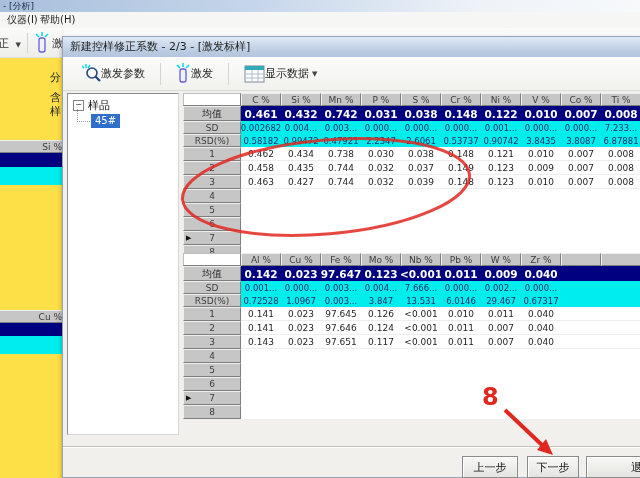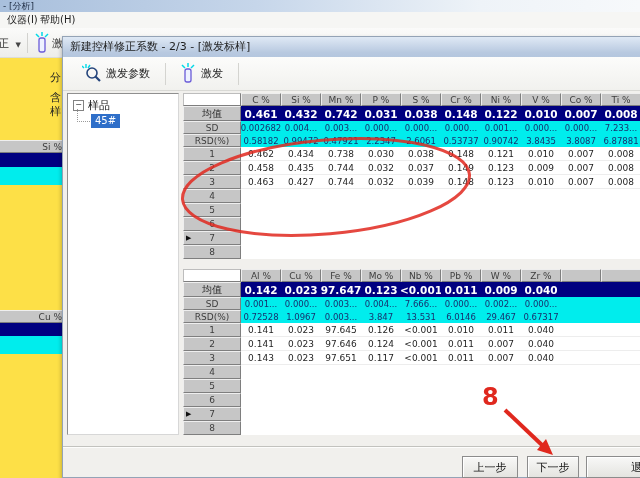--- a/index.html
+++ b/index.html
@@ -24,35 +24,35 @@
   .frag-cyan{left:0;width:66px;background:#00eded;}
 
   
   #dialog{left:62px;top:36px;width:578px;height:442px;background:#f1f0ed;
     border:1px solid #94a3b6;border-right:none;box-shadow:-1px 2px 4px rgba(0,0,0,.22);}
   #dlg-titlebar{left:0;top:0;width:578px;height:32px;
     background:linear-gradient(#dfe9f5,#b8c9e0 50%,#aabfd9);
     border-bottom:1px solid #93a6bf;font-size:11px;color:#1d1d1d;line-height:20px;padding-left:7px;}
   #dlg-toolbar{left:0;top:20px;width:578px;height:34px;background:linear-gradient(#fcfcfb,#f1f1ee);
     border-bottom:1px solid #d9d9d5;display:flex;align-items:center;padding-left:10px;}
-  .tb-btn{display:flex;align-items:center;gap:5px;padding:3px 8px;border:1px solid transparent;border-radius:2px;
+  .tb-btn{display:flex;align-items:center;padding:3px 8px;border:1px solid transparent;border-radius:2px;
     font-size:11px;color:#222;}
   .tb-sep{width:1px;height:22px;background:#d4d4d0;margin:0 6px;}
   .dd-arrow{font-size:7px;color:#444;margin-left:3px;}
 
   #tree-panel{left:4px;top:56px;width:112px;height:342px;background:#fff;
     border:1px solid #8f8f8f;border-right-color:#d7d7d7;border-bottom-color:#d7d7d7;}
   .tree-root{position:absolute;left:5px;top:4px;font-size:11px;color:#111;display:flex;align-items:center;gap:4px;}
   .tree-box{width:9px;height:9px;border:1px solid #828282;background:#fff;font-size:8px;line-height:7px;text-align:center;color:#333;}
   .tree-lines{position:absolute;left:9px;top:15px;width:12px;height:12px;border-left:1px dotted #9a9a9a;border-bottom:1px dotted #9a9a9a;}
   .tree-child{position:absolute;left:23px;top:20px;background:#2f6fc9;color:#fff;font-size:10px;padding:0 4px;line-height:14px;}
 
   
   .grid{position:absolute;left:120px;width:458px;}
-  #grid1{top:56px;} #grid2{top:232px;}
+  #grid1{top:56px;} #grid2{top:216px;}
   .trow{display:flex;}
   .cell{box-sizing:border-box;display:flex;align-items:center;justify-content:center;overflow:hidden;white-space:nowrap;}
   .rl,.corner{flex:0 0 58px;width:58px;position:relative;}
   .hd,.val{flex:0 0 40px;width:40px;}
   .fill{flex:1;background:#fff;}
   .hd,.rl{background:#c6c6c6;border-top:1px solid #eeeeee;border-left:1px solid #eeeeee;
     border-right:1px solid #7e7e7e;border-bottom:1px solid #7e7e7e;color:#3d3d3d;font-size:9px;}
   .corner{background:#fff;border-right:1px solid #7e7e7e;border-bottom:1px solid #7e7e7e;border-top:1px solid #bdbdbd;border-left:1px solid #bdbdbd;}
   .trow.header .cell{height:13px;}
   .trow.mean{background:#000080;}
@@ -142,20 +142,32 @@
           <g stroke="#00d9e8" stroke-width="1.5">
               <line x1="7" y1="0" x2="7" y2="4"></line>
               <line x1="1" y1="2" x2="4" y2="5"></line>
               <line x1="13" y1="2" x2="10" y2="5"></line>
             </g>
           <rect x="4" y="6" width="6" height="13" rx="2" fill="#eef2ff" stroke="#6a5bd8" stroke-width="1.3"></rect>
         </svg>
         <span>激发</span>
       </div>
       <div class="tb-sep"></div>
+      <div class="tb-btn">
+        <svg width="21" height="18">
+          <rect x="1" y="1" width="19" height="16" fill="#fff" stroke="#7a8a99" stroke-width="1"></rect>
+          <rect x="1" y="1" width="19" height="4" fill="#2fa8b8"></rect>
+          <line x1="1" y1="9" x2="20" y2="9" stroke="#aebecb" stroke-width="1"></line>
+          <line x1="1" y1="13" x2="20" y2="13" stroke="#aebecb" stroke-width="1"></line>
+          <line x1="8" y1="5" x2="8" y2="17" stroke="#aebecb" stroke-width="1"></line>
+          <line x1="14" y1="5" x2="14" y2="17" stroke="#aebecb" stroke-width="1"></line>
+        </svg>
+        <span>显示数据</span>
+        <span class="dd-arrow">▼</span>
+      </div>
     </div>
 
     <div class="abs" id="tree-panel">
       <div class="tree-root">
         <span class="tree-box">−</span>
         <span>样品</span>
       </div>
       <div class="tree-lines"></div>
       <div class="tree-child">45#</div>
     </div>

